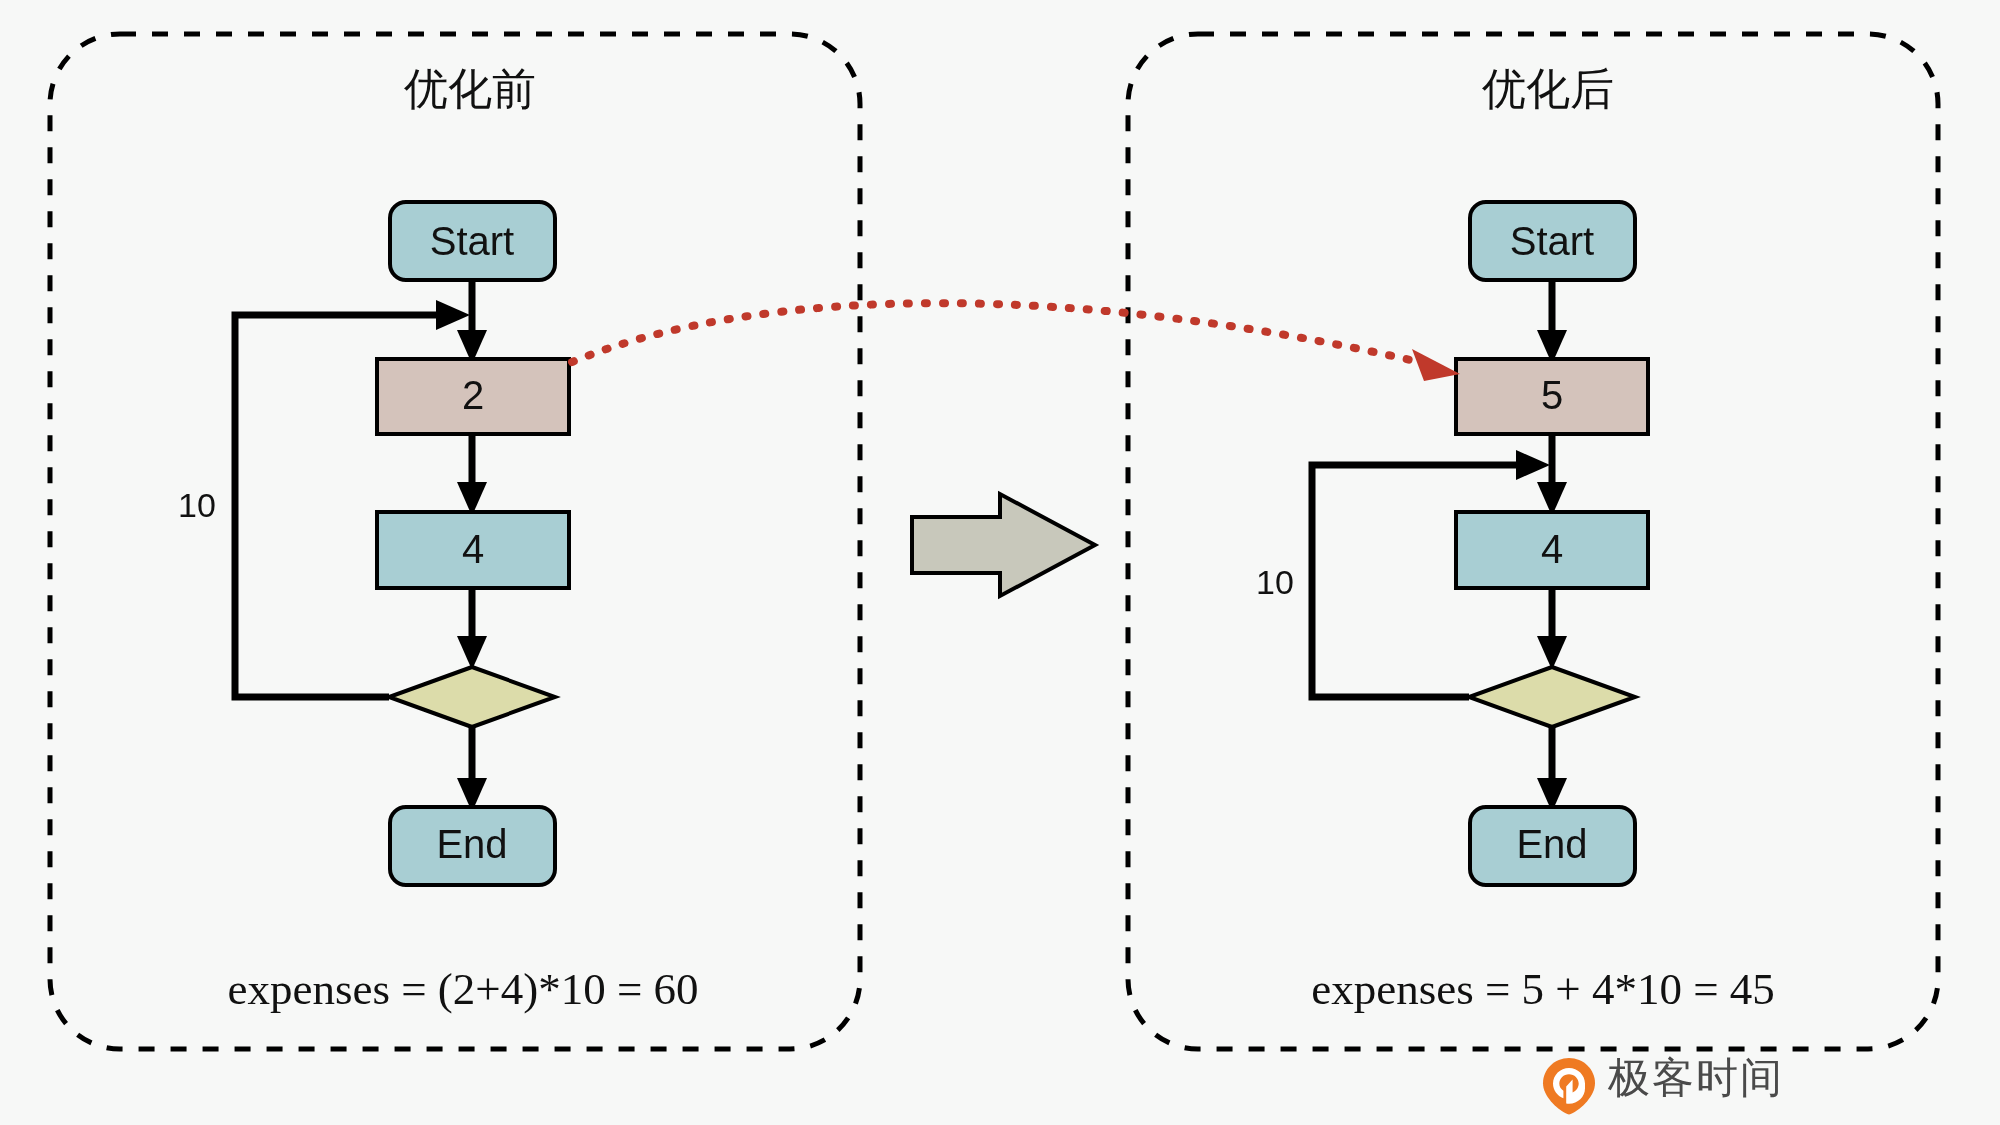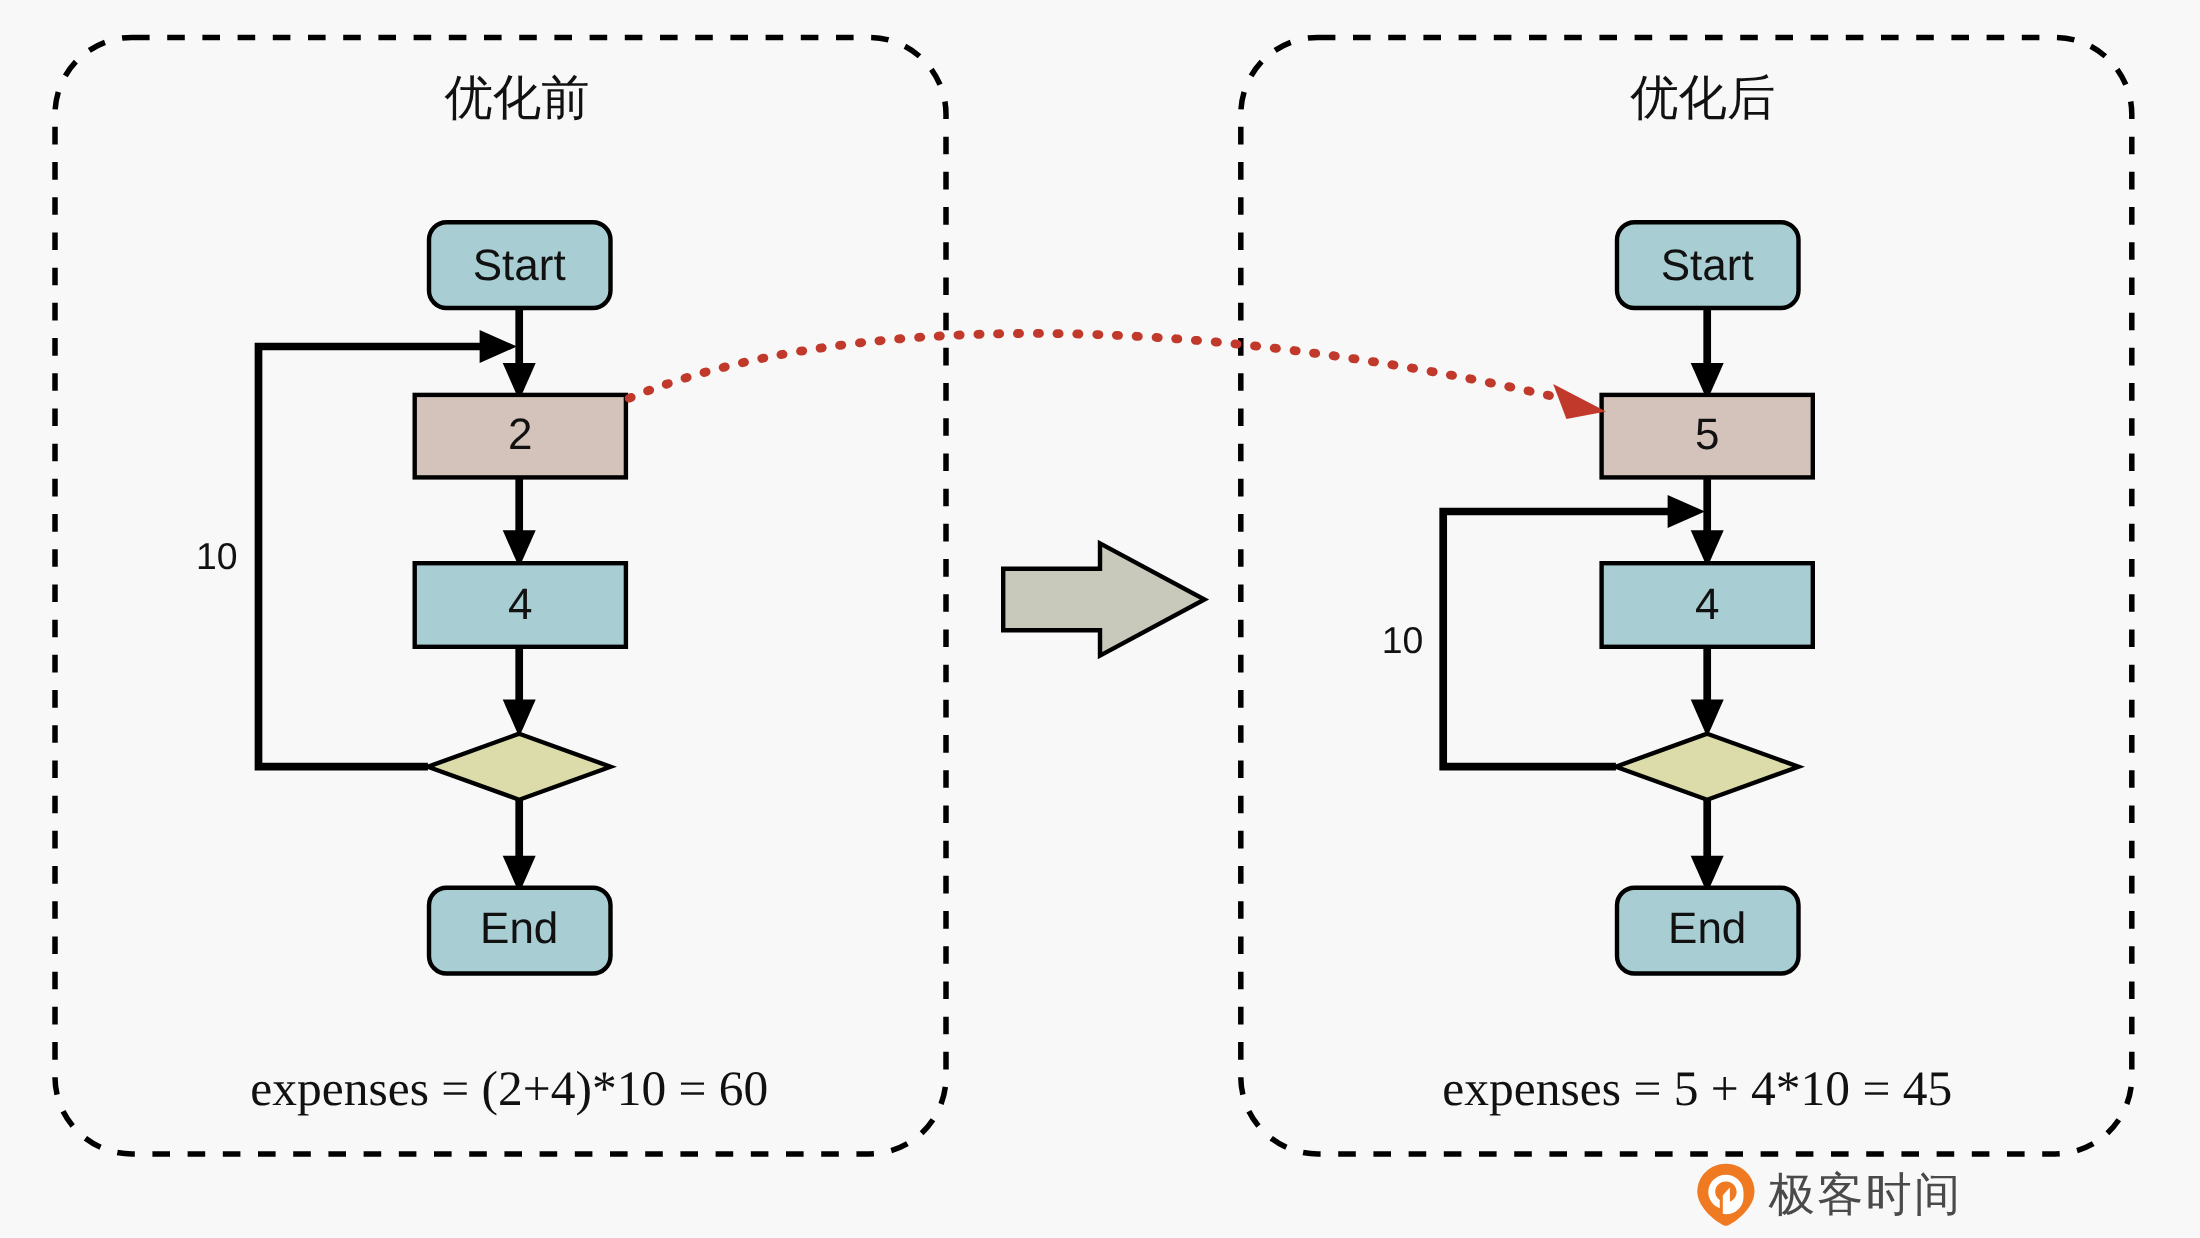--- a/index.html
+++ b/index.html
@@ -83,21 +83,20 @@
     stroke: #000000;
     stroke-width: 4;
     stroke-linejoin: miter;
   }
   
   #logo {
     position: absolute;
     right: 28px;
     bottom: 22px;
     display: flex;
-    align-items: center;
     gap: 12px;
   }
   #logo .mark {
     width: 54px;
     height: 58px;
     position: relative;
   }
   #logo .logo-text {
     font-family: "Liberation Sans", sans-serif;
     font-size: 42px;

